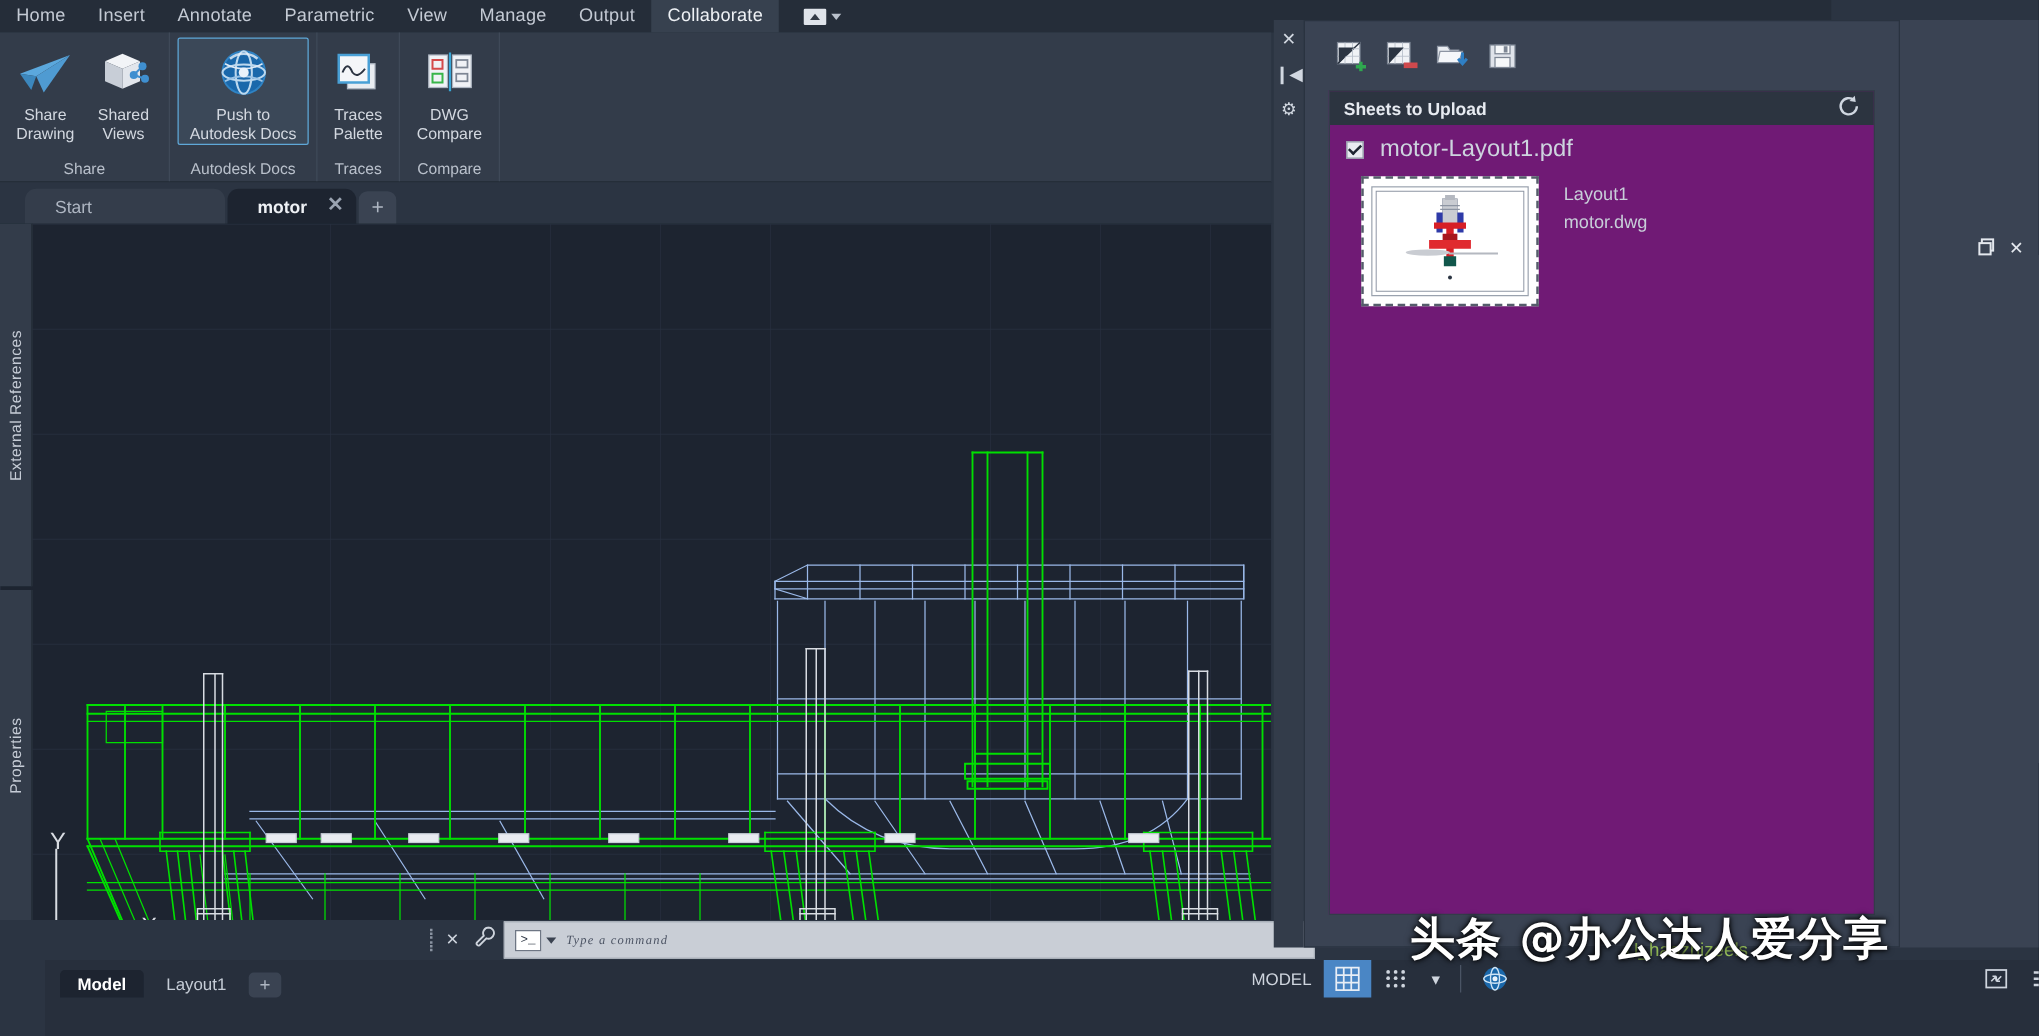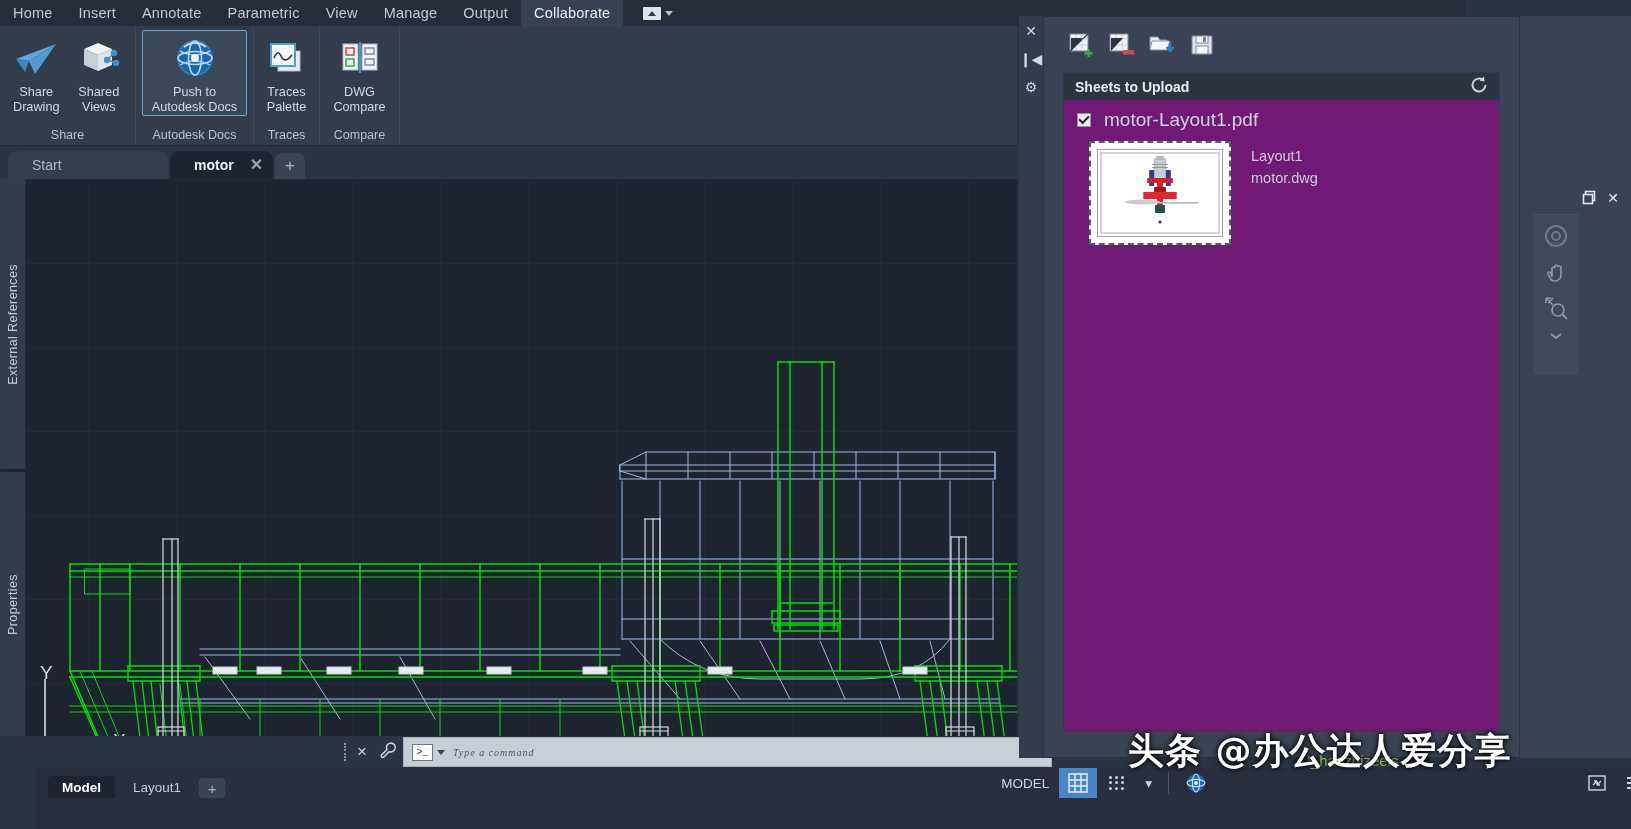--- a/index.html
+++ b/index.html
@@ -34,21 +34,21 @@
   .btn{ width:68px; display:flex; flex-direction:column; align-items:center;
     padding-top:4px; cursor:default; border:1px solid transparent; border-radius:2px;}
   .btn.wide{ width:106px; }
   .btn.sel{ border:1px solid #5fa8d8; background:#3b4858; }
   .btn .ico{ height:48px; display:flex; align-items:center; justify-content:center;}
   .btn .lbl{ font-size:12.7px; color:#d3d8e0; line-height:15px; text-align:center;
     margin-top:2px; }
 
   
   .filetabs{ position:absolute; left:0; top:146px; width:1017px; height:33px;
-    background:#2b3442; display:flex; align-items:flex-end; padding-left:8px; }
+    background:#2b3442; display:flex; align-items:flex-end; padding-left:20px; }
   .ftab{ height:28px; display:flex; align-items:center; padding:0 24px;
     font-size:14px; color:#aeb6c2; background:#343d4b;
     border-radius:9px 9px 0 0; cursor:default; margin-right:2px; }
   .ftab.active{ background:#1d2430; color:#eef1f5; font-weight:bold; padding-right:10px;}
   .ftab .x{ margin-left:16px; font-size:16px; color:#9aa3b1; line-height:1;}
   .ftab-plus{ height:26px; width:30px; display:flex;align-items:center;
     justify-content:center; background:#3a4352; border-radius:7px 7px 0 0;
     color:#aeb6c2; font-size:17px; }
 
   
@@ -544,38 +544,20 @@
   <div class="rightdock"></div>
   <div class="rd-bar">
     <div>
       <svg width="15" height="15" viewBox="0 0 15 15">
           <rect x="3.5" y="1.5" width="9" height="9" fill="none" stroke="#e4e8ee" stroke-width="1.6"></rect>
           <rect x="1.5" y="4.5" width="9" height="9" fill="#3a4353" stroke="#e4e8ee" stroke-width="1.6"></rect>
         </svg>
     </div>
     <div>✕</div>
   </div>
-  <div class="navbar-fl">
-    <svg width="26" height="26" viewBox="0 0 26 26">
-        <circle cx="13" cy="13" r="10" fill="none" stroke="#8f9aad" stroke-width="2"></circle>
-        <circle cx="13" cy="13" r="4" fill="none" stroke="#8f9aad" stroke-width="2"></circle>
-        <text x="13" y="24" fill="#5f7ea6" font-size="8" text-anchor="middle" font-family="Liberation Sans, sans-serif">2D</text>
-      </svg>
-    <svg width="26" height="26" viewBox="0 0 26 26">
-        <path d="M9 18 V9 a1.6 1.6 0 0 1 3 0 V7 a1.6 1.6 0 0 1 3 0 V8 a1.6 1.6 0 0 1 3 0 v8 a6 6 0 0 1 -6 6 h-1 a5 5 0 0 1 -4 -3 l-2 -4 a1.5 1.5 0 0 1 2.5 -1.5 Z" fill="none" stroke="#c3cad6" stroke-width="1.6"></path>
-      </svg>
-    <svg width="26" height="26" viewBox="0 0 26 26">
-        <circle cx="15" cy="15" r="6" fill="none" stroke="#c3cad6" stroke-width="1.7"></circle>
-        <path d="M19.5 19.5 L24 24" stroke="#c3cad6" stroke-width="1.8"></path>
-        <path d="M3 3 L10 10 M3 3 V8 M3 3 H8 M10 3 L5 8" fill="none" stroke="#c3cad6" stroke-width="1.5"></path>
-      </svg>
-    <svg width="16" height="10" viewBox="0 0 16 10">
-        <path d="M3 3 L8 7 L13 3" fill="none" stroke="#c3cad6" stroke-width="2"></path>
-      </svg>
-  </div>
 
   <div class="pp-side">
     <div><span>✕</span></div>
     <div><span>❙◀</span></div>
     <div><span>⚙</span></div>
   </div>
 
   <div class="pushpanel">
 
     <div class="pp-toolbar">

